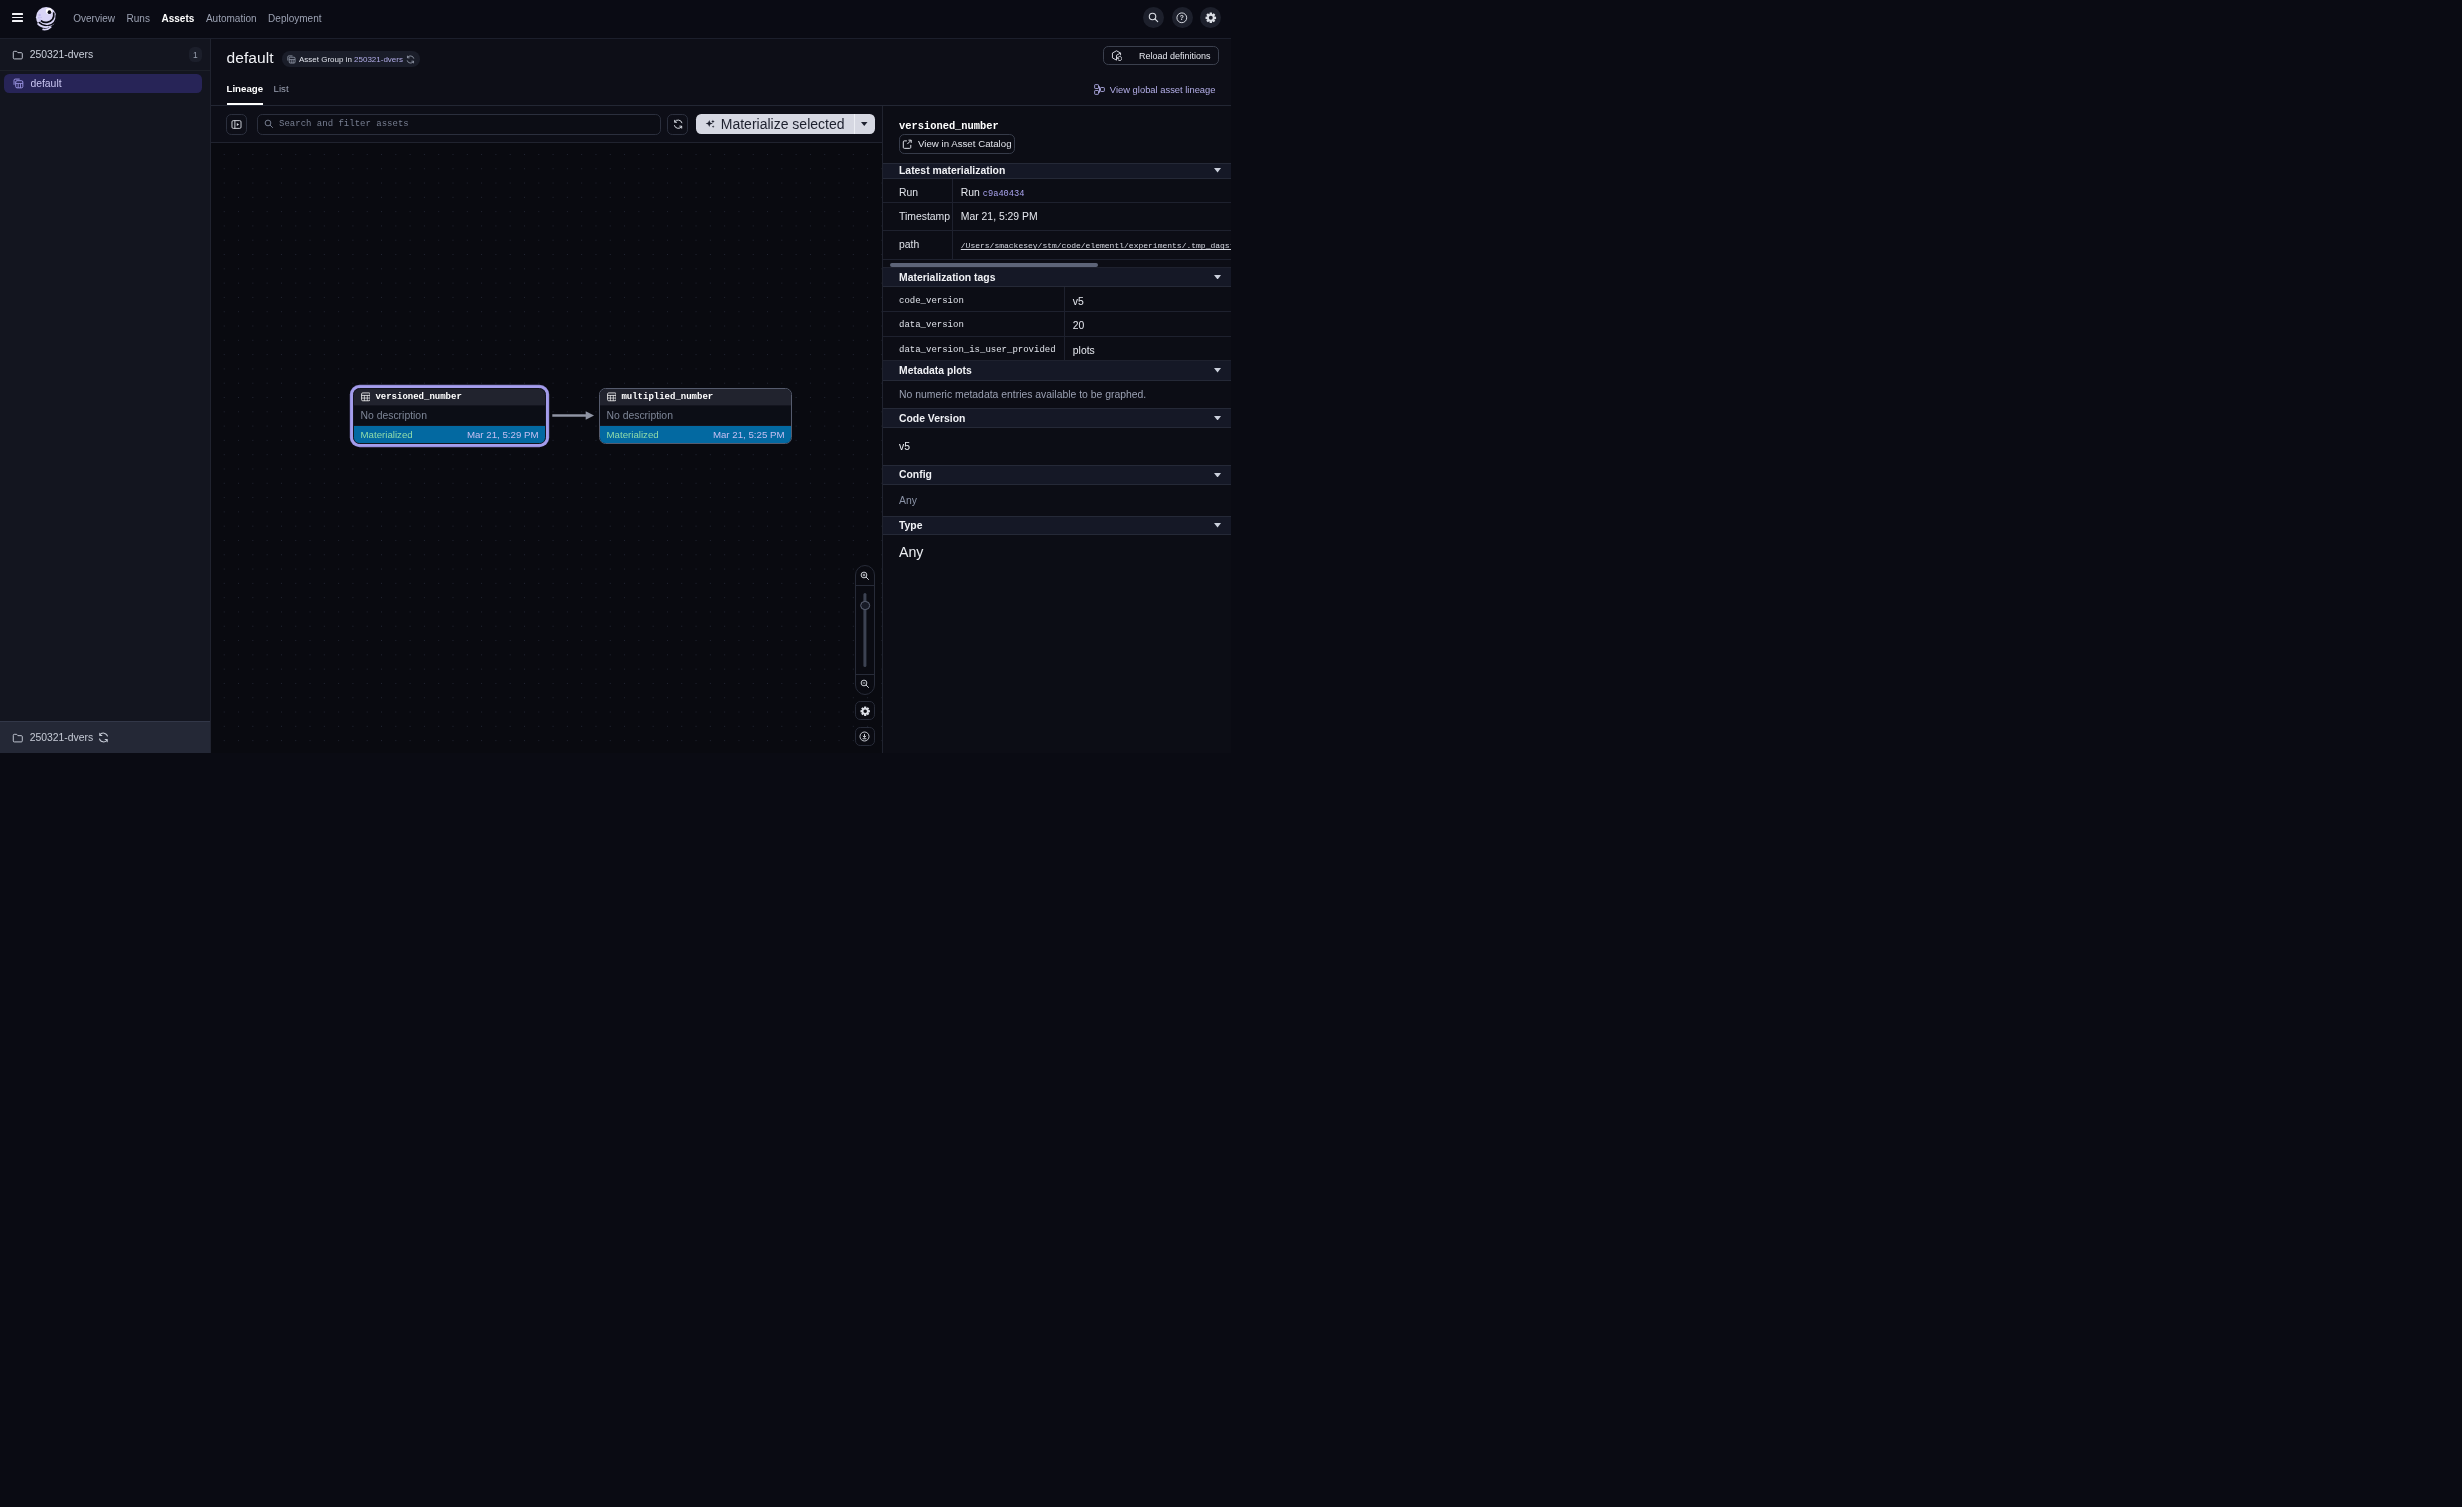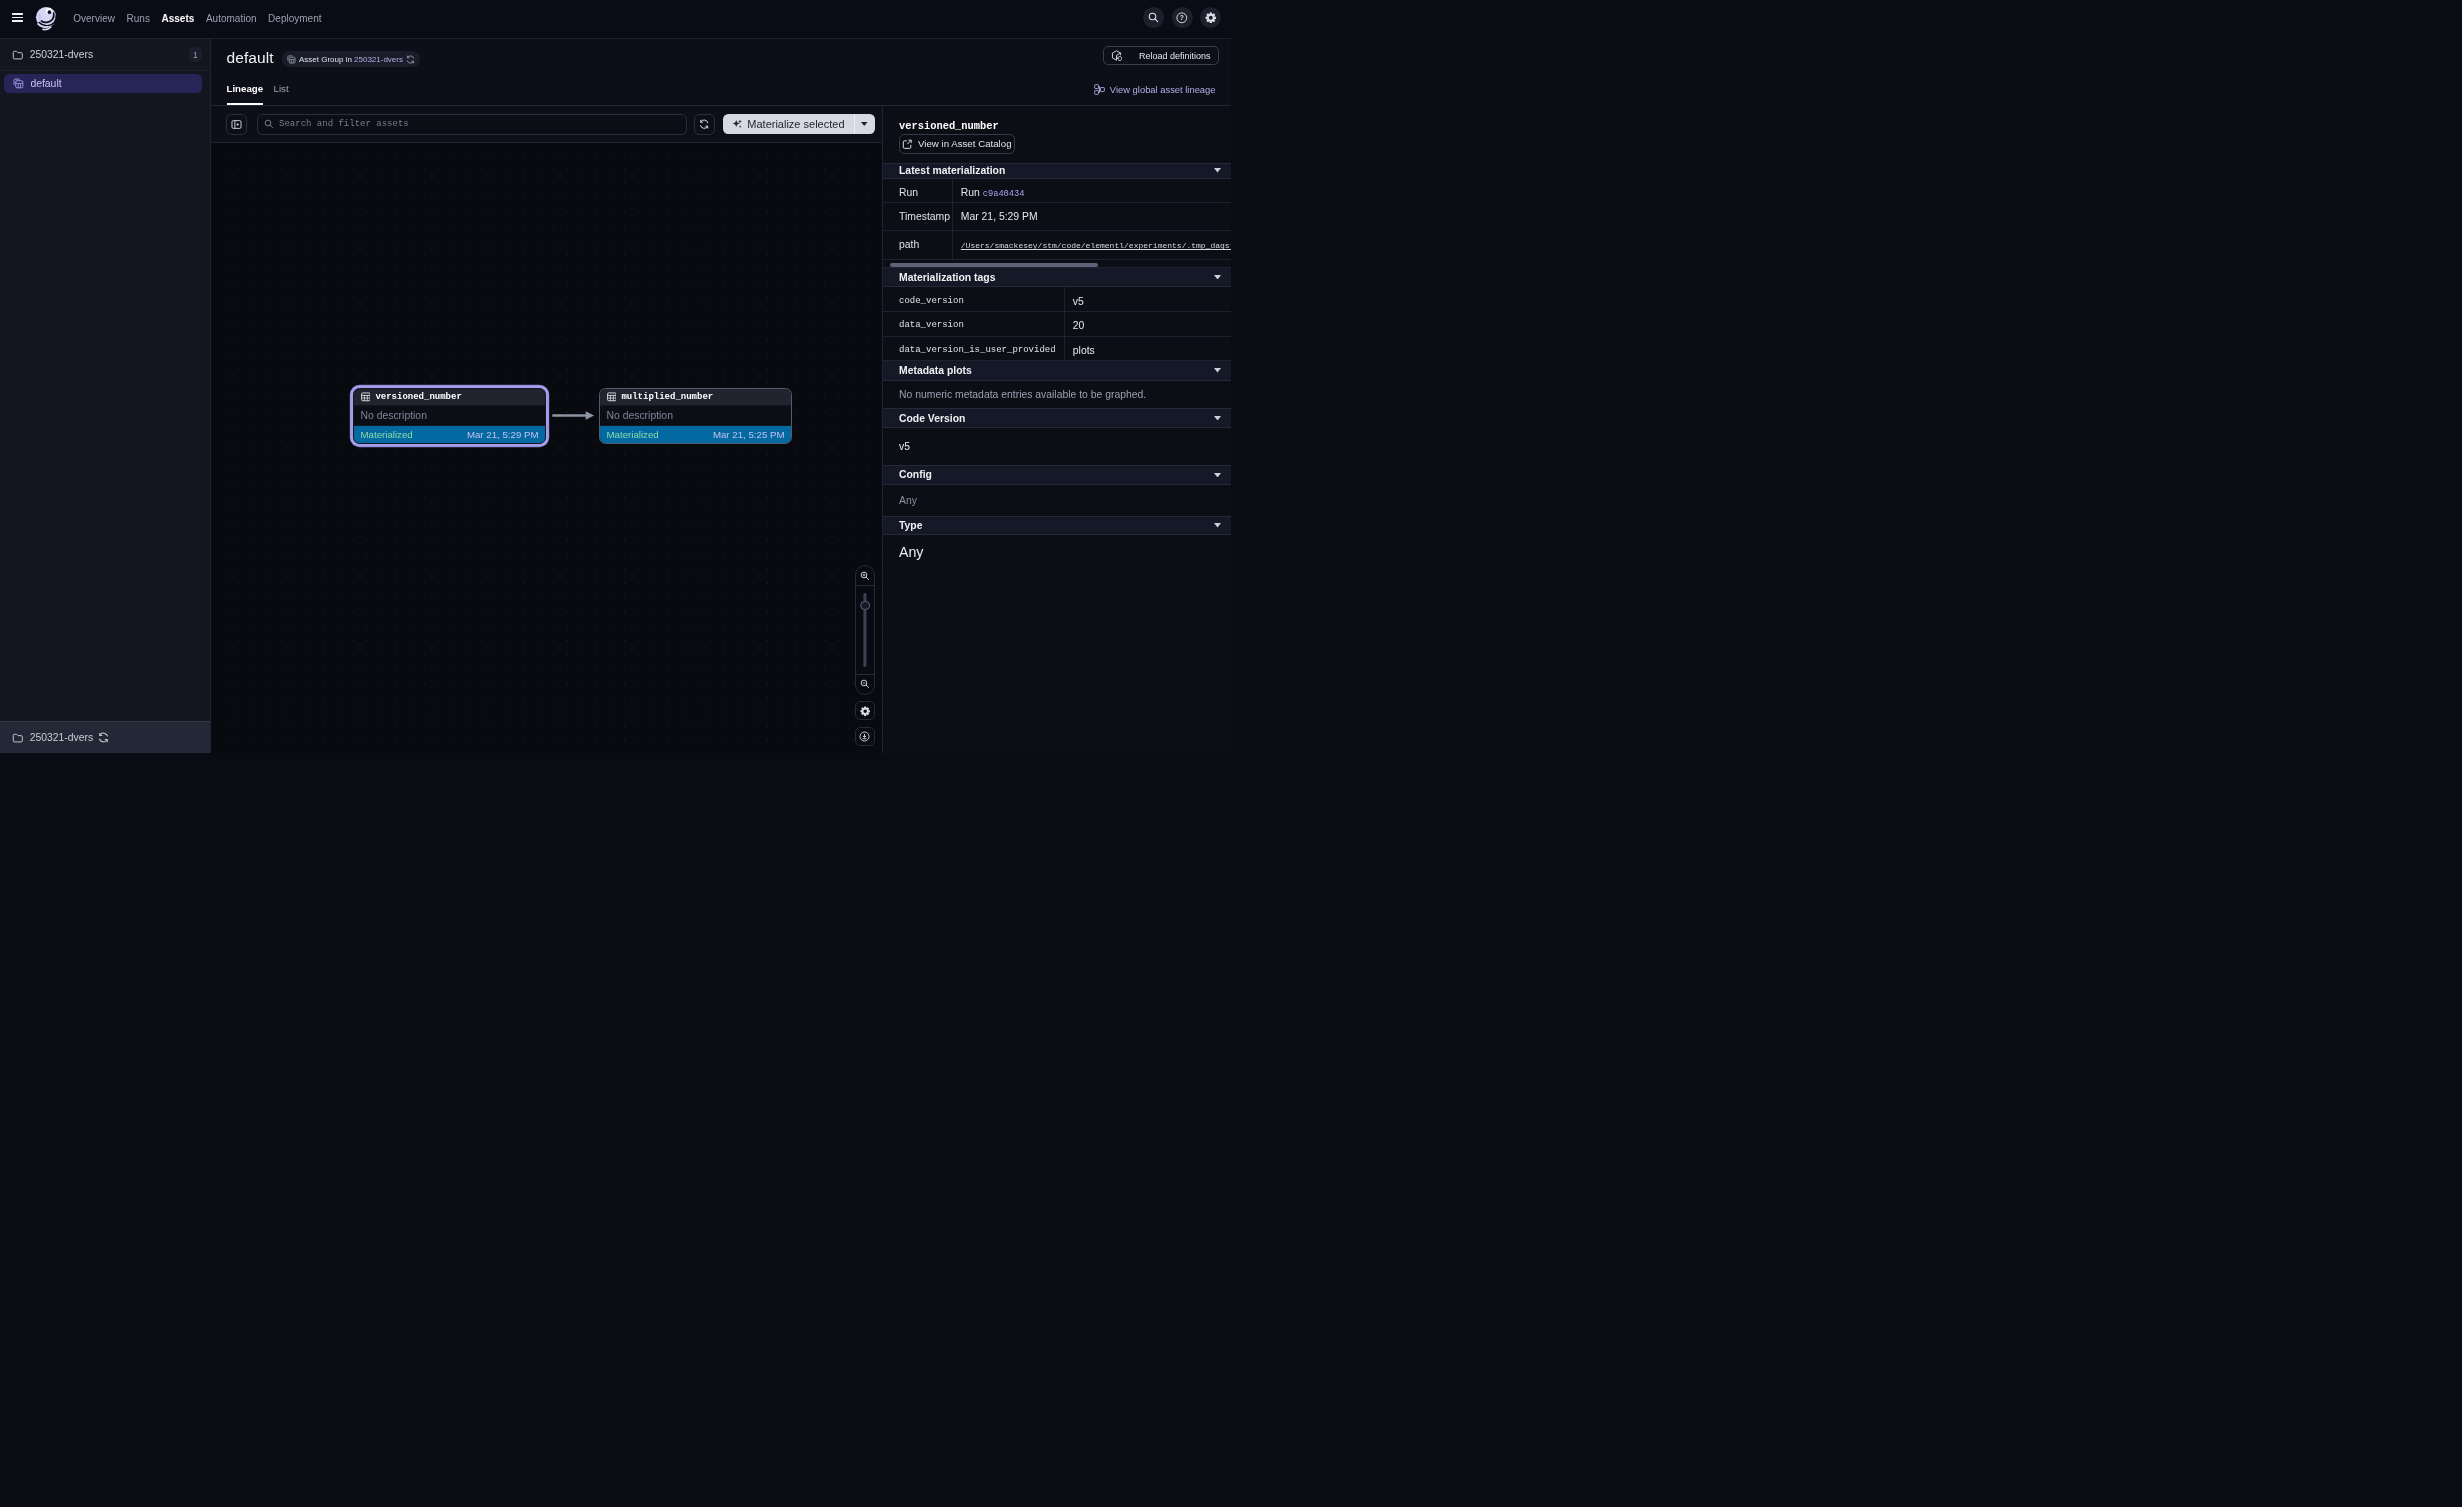--- a/index.html
+++ b/index.html
@@ -42,21 +42,21 @@
 .tab.on { color:#fff; font-weight:700; }
 .tab.on:after { content:""; position:absolute; left:0; right:0; bottom:0; height:1.6px; background:#fff; }
 
 
 .crow { flex:1; display:flex; min-height:0; }
 .graph { width:671px; flex:none; display:flex; flex-direction:column; background:#0d0e17; }
 .toolbar { height:37px; border-bottom:0.6px solid #20232f; display:flex; align-items:center; padding:0 7.1px 0 15px; flex:none; }
 .sqbtn { width:21px; height:21px; border:0.6px solid #2b2f3d; border-radius:5.2px; display:flex; align-items:center; justify-content:center; flex:none; }
 .search { height:21px; flex:1; margin-left:9.7px; border:0.6px solid #2b2f3d; border-radius:5.2px; display:flex; align-items:center; padding:0 6.5px; gap:5.2px; color:#787f92; font-size:9px; font-family:"Liberation Mono", monospace; background:#0c0d15; }
 .refresh { margin-left:6.5px; }
-.matbtn { margin-left:7.8px; height:20px; border-radius:5.2px; background:#d6d8e2; color:#1d202e; display:flex; align-items:center; font-size:11px; font-weight:500; overflow:hidden; }
+.matbtn { margin-left:7.8px; height:20px; border-radius:5.2px; background:#d6d8e2; color:#1d202e; display:flex; align-items:center; font-size:14px; font-weight:500; overflow:hidden; }
 .matbtn .m1 { display:flex; align-items:center; gap:5.2px; padding:0 9px 0 9px; }
 .matbtn .m2 { width:21.4px; align-self:stretch; border-left:0.6px solid #eceef4; display:flex; align-items:center; justify-content:center; }
 
 .canvas { flex:1; position:relative; background:#090a10; background-image:radial-gradient(circle, #222634 0.7px, rgba(0,0,0,0) 0.9px); background-size:14.3px 14.3px; background-position:6.1px 4.3px; overflow:hidden; }
 
 
 .node { position:absolute; width:193px; border-radius:6.5px; border:0.6px solid #555b6d; background:#0c0e16; overflow:hidden; }
 .node.sel { border:0.6px solid #14151f; box-shadow:0 0 0 2.6px #a49dec, 0 0 0 3.2px #8a83cc; }
 .nhead { height:17px; background:#21232e; display:flex; align-items:center; padding:0 6.5px; gap:5.2px; font-family:"Liberation Mono", monospace; font-size:9px; font-weight:700; color:#fff; border-bottom:0.6px solid #14151f; }
 .nbody { height:19.4px; display:flex; align-items:center; padding:0 6.5px; color:#7d8596; font-size:10.4px; background:#0c0e16; }

